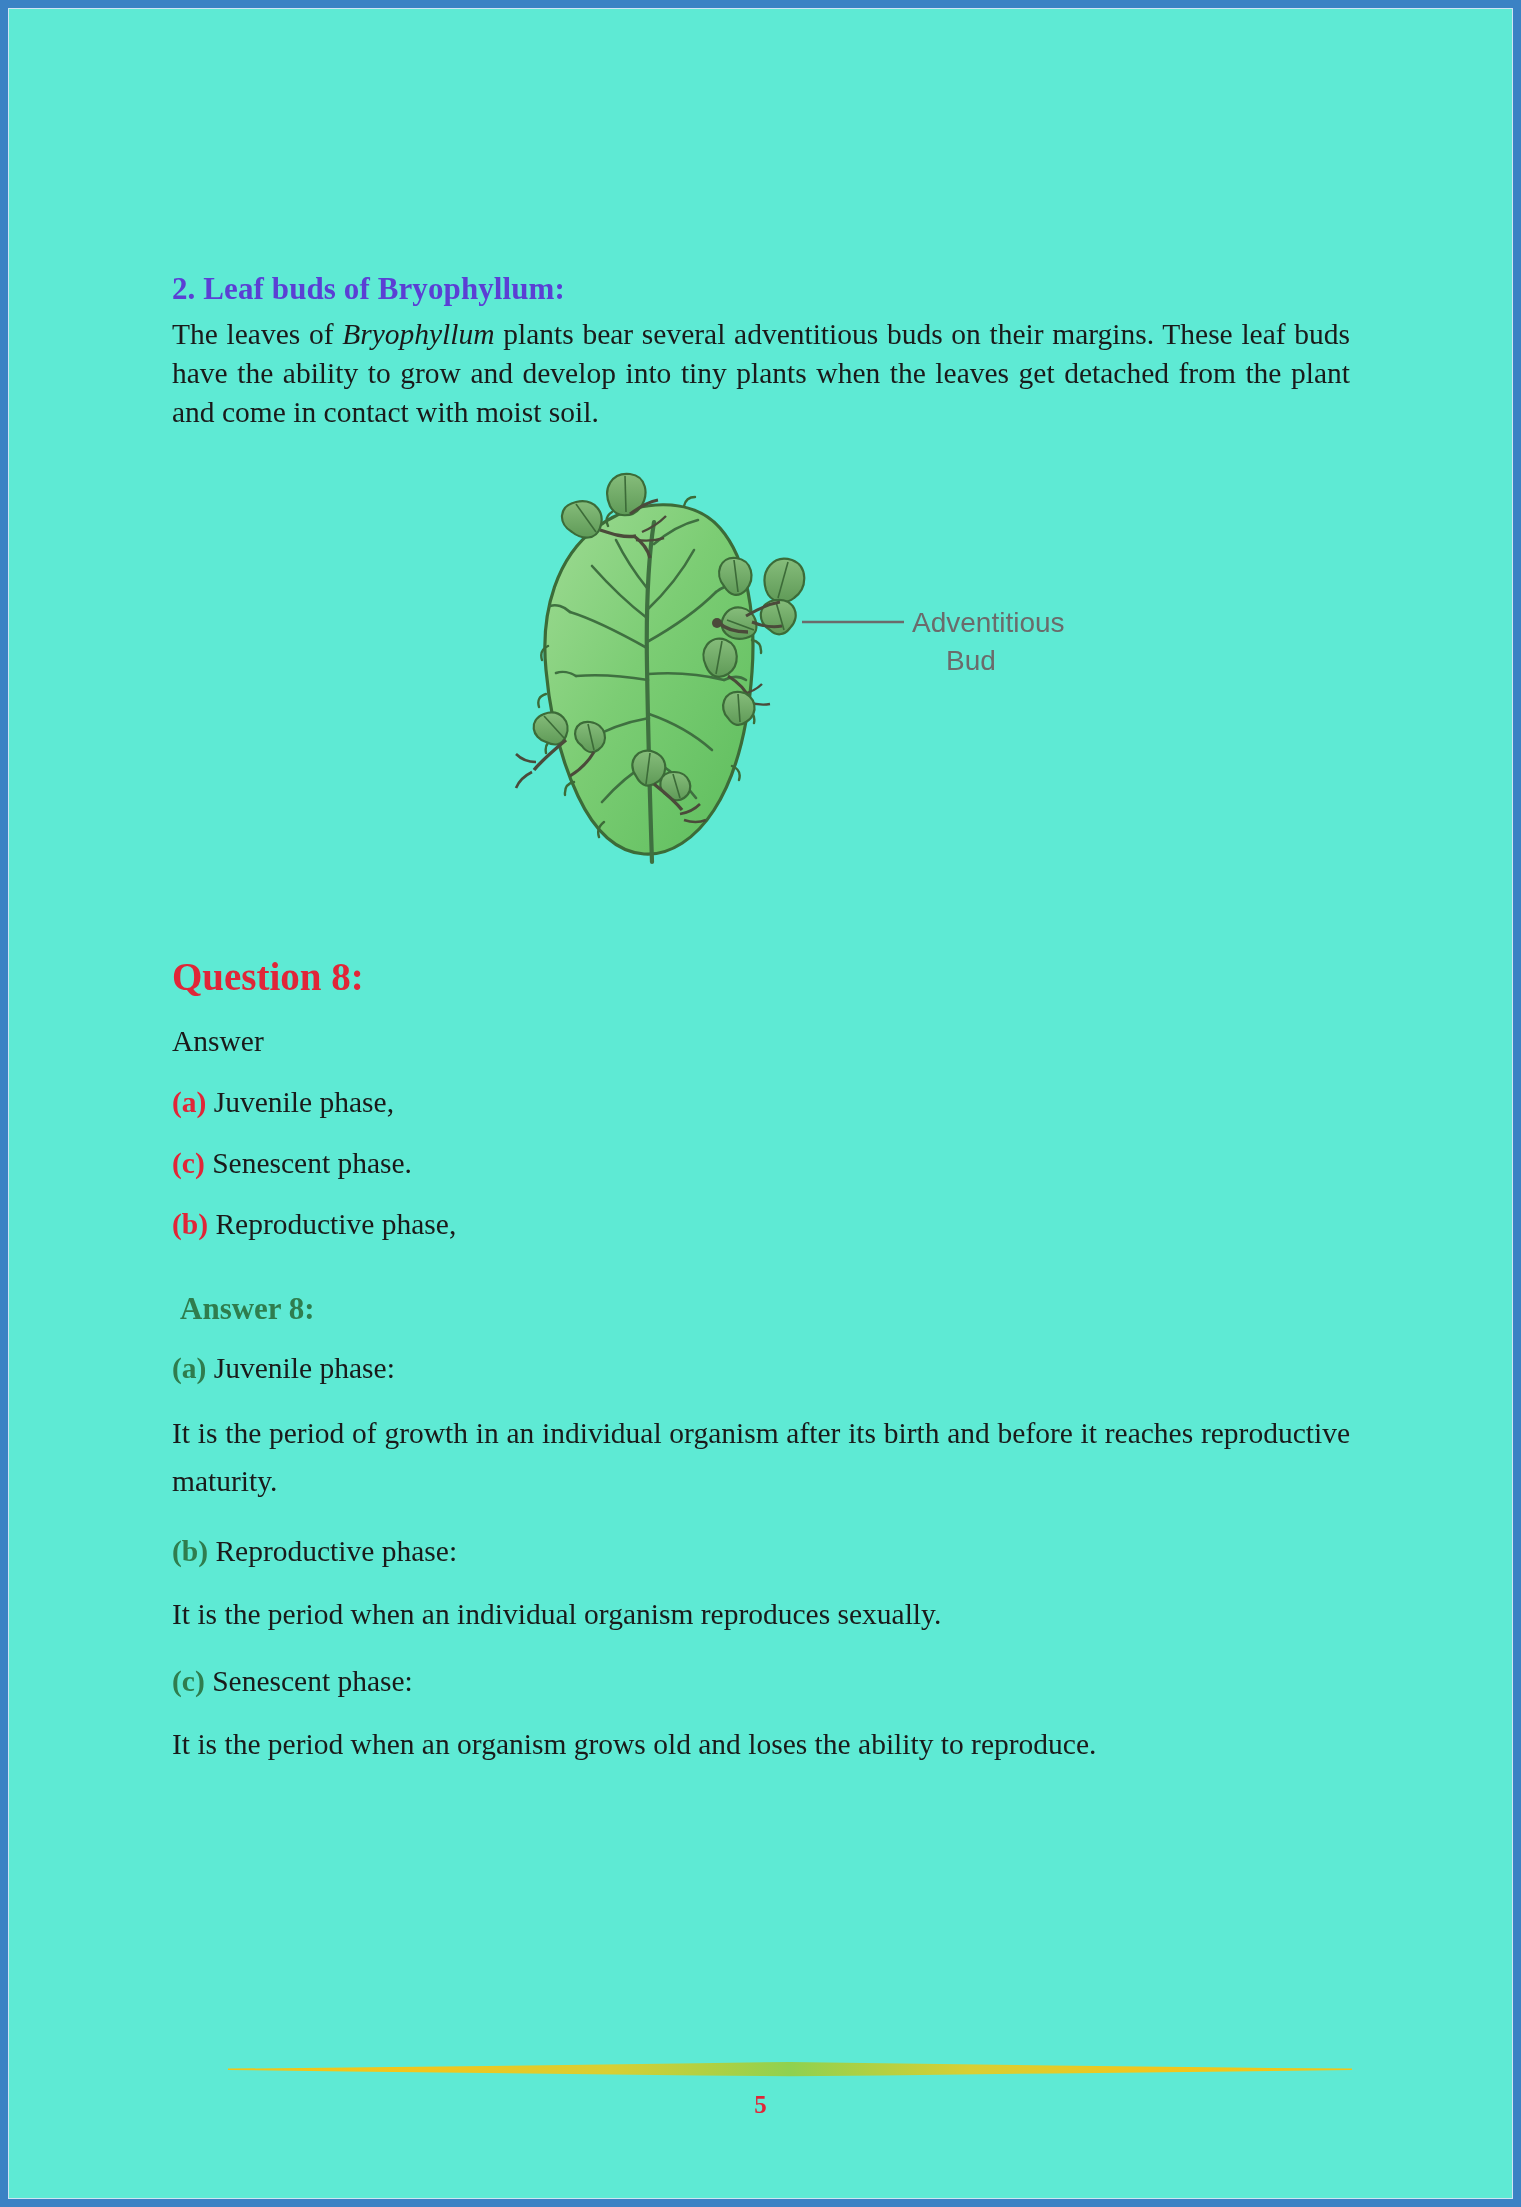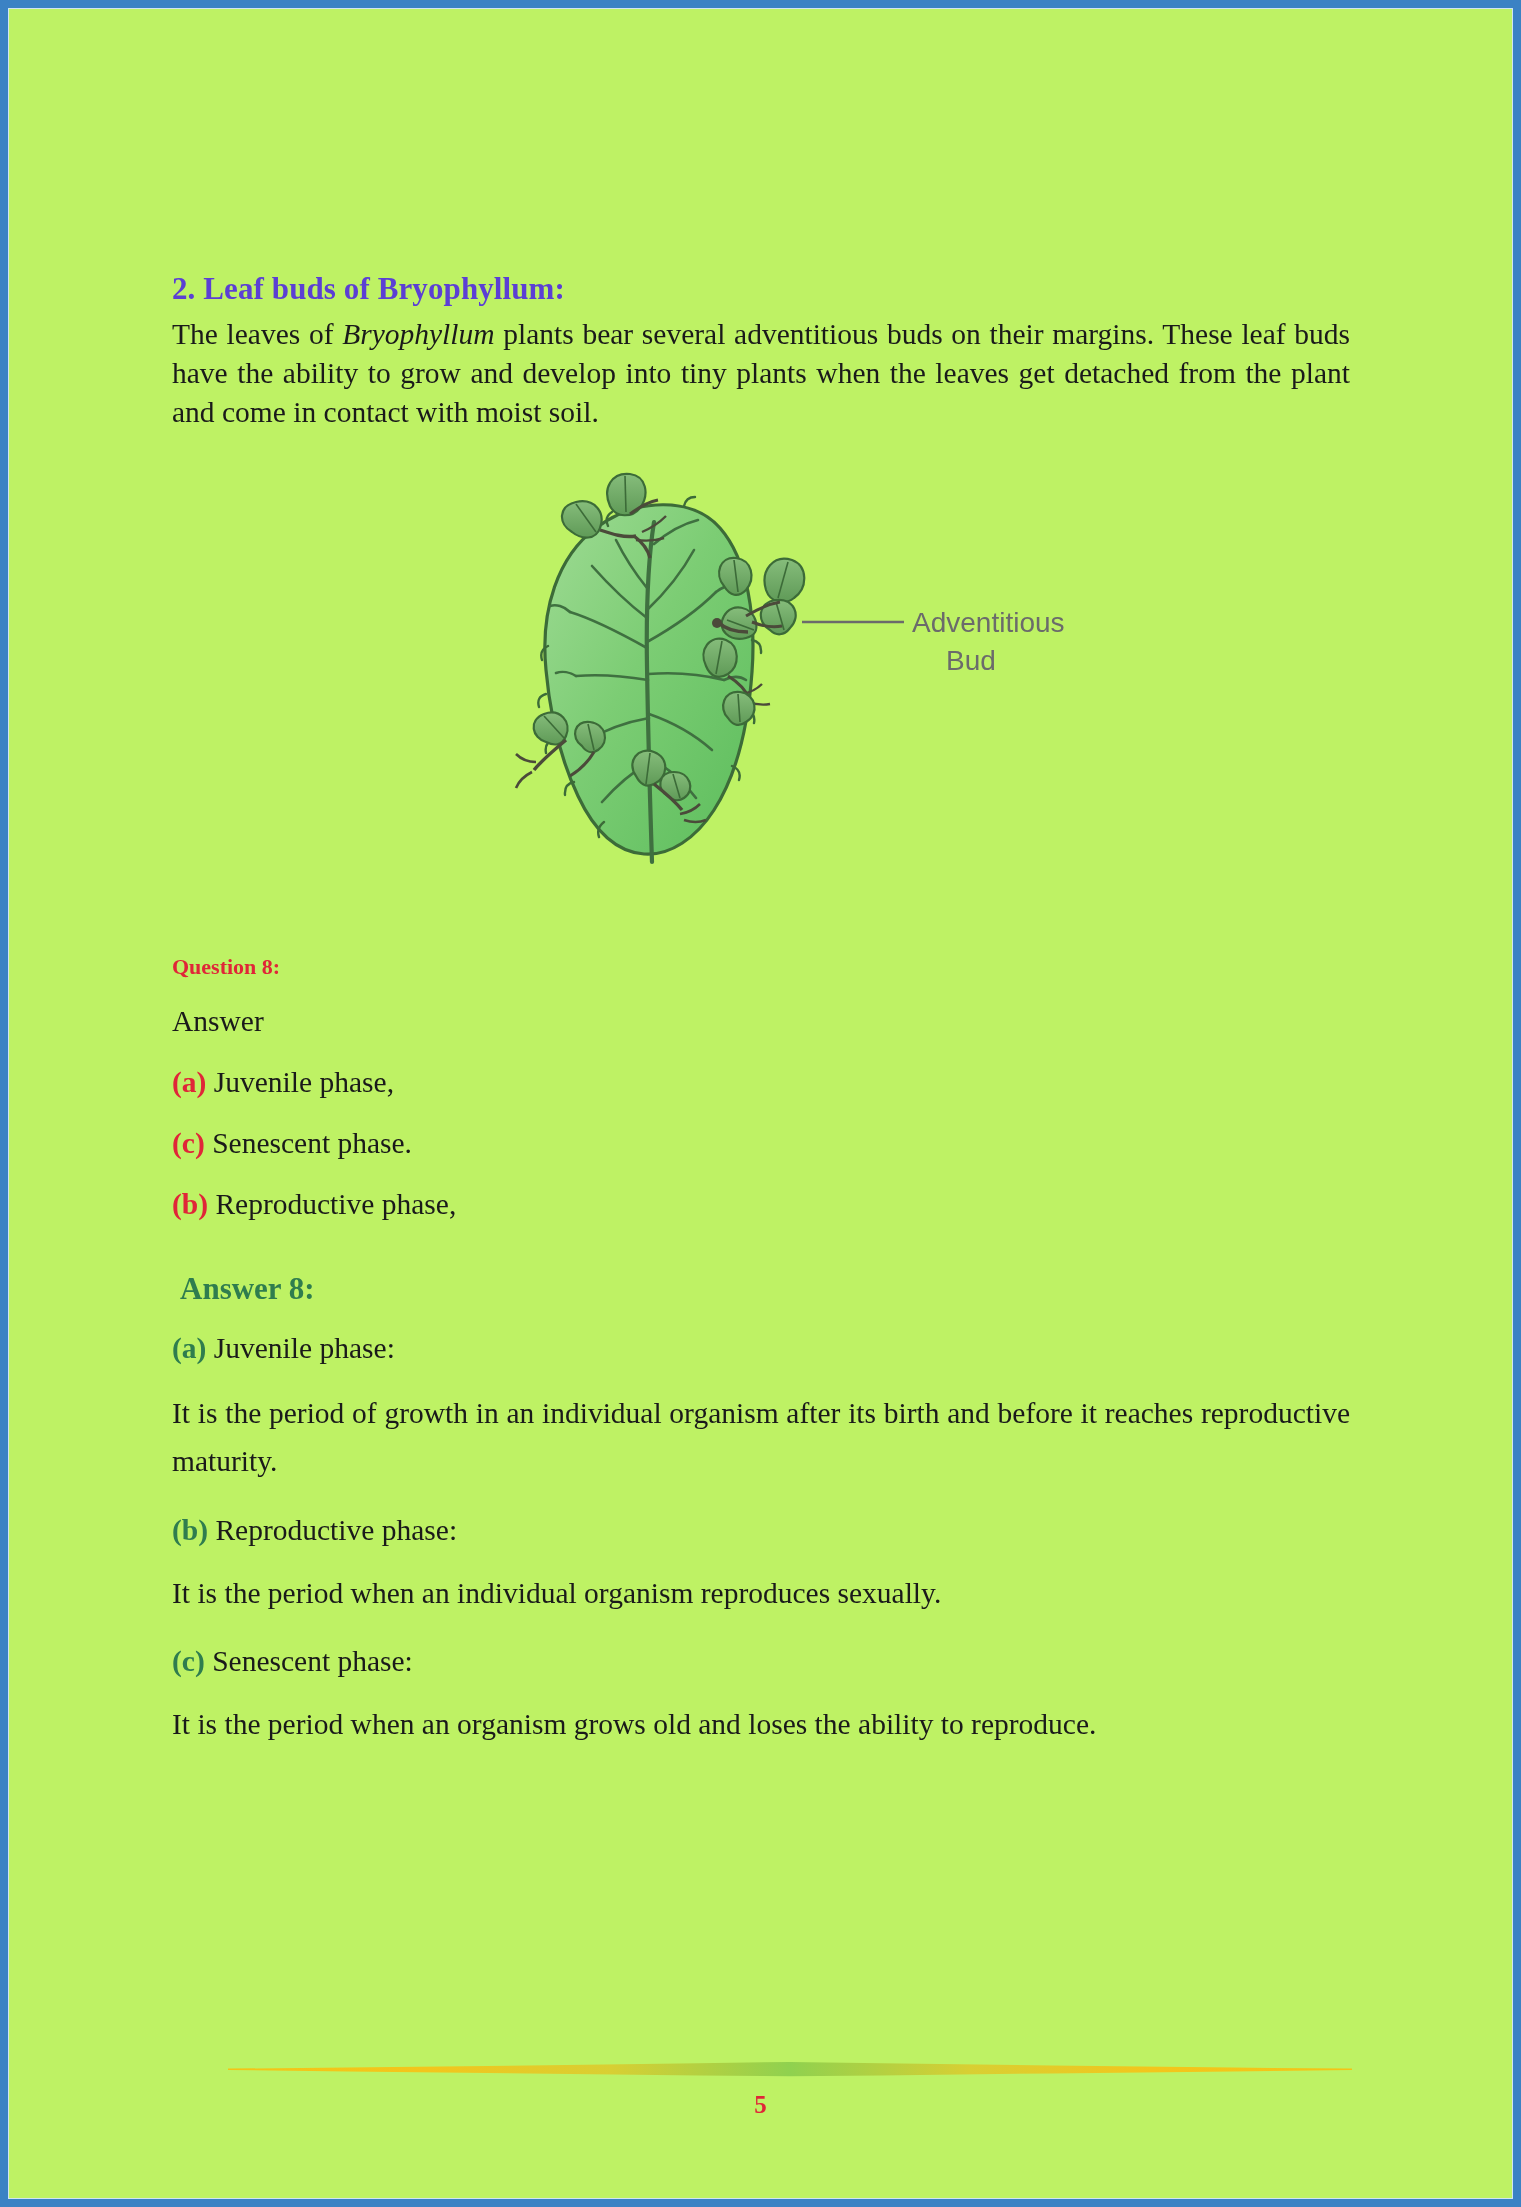--- a/index.html
+++ b/index.html
@@ -4,21 +4,21 @@
 <style>
   html, body {
     margin: 0;
     padding: 0;
     background: #ffffff;
   }
   .page {
     position: relative;
     width: 1521px;
     height: 2207px;
-    background: #bef264;
+    background: #5eead4;
     box-sizing: border-box;
     overflow: hidden;
     font-family: "Liberation Serif", "DejaVu Serif", serif;
   }
   
   .frame-outer {
     position: absolute;
     left: 0; top: 0;
     width: 1521px;
     height: 2207px;
@@ -82,21 +82,21 @@
     display: block;
     width: 580px;
     height: 420px;
   }
 
   
   .qa-block {
     margin-top: 64px;
   }
   .q-title {
-    font-size: 22px;
+    font-size: 39px;
     font-weight: bold;
     color: #e02638;
     margin: 0 0 22px 0;
     line-height: 1.2;
   }
   .a-title {
     font-size: 31px;
     font-weight: bold;
     color: #2f7d4e;
     margin: 0 0 22px 8px;

